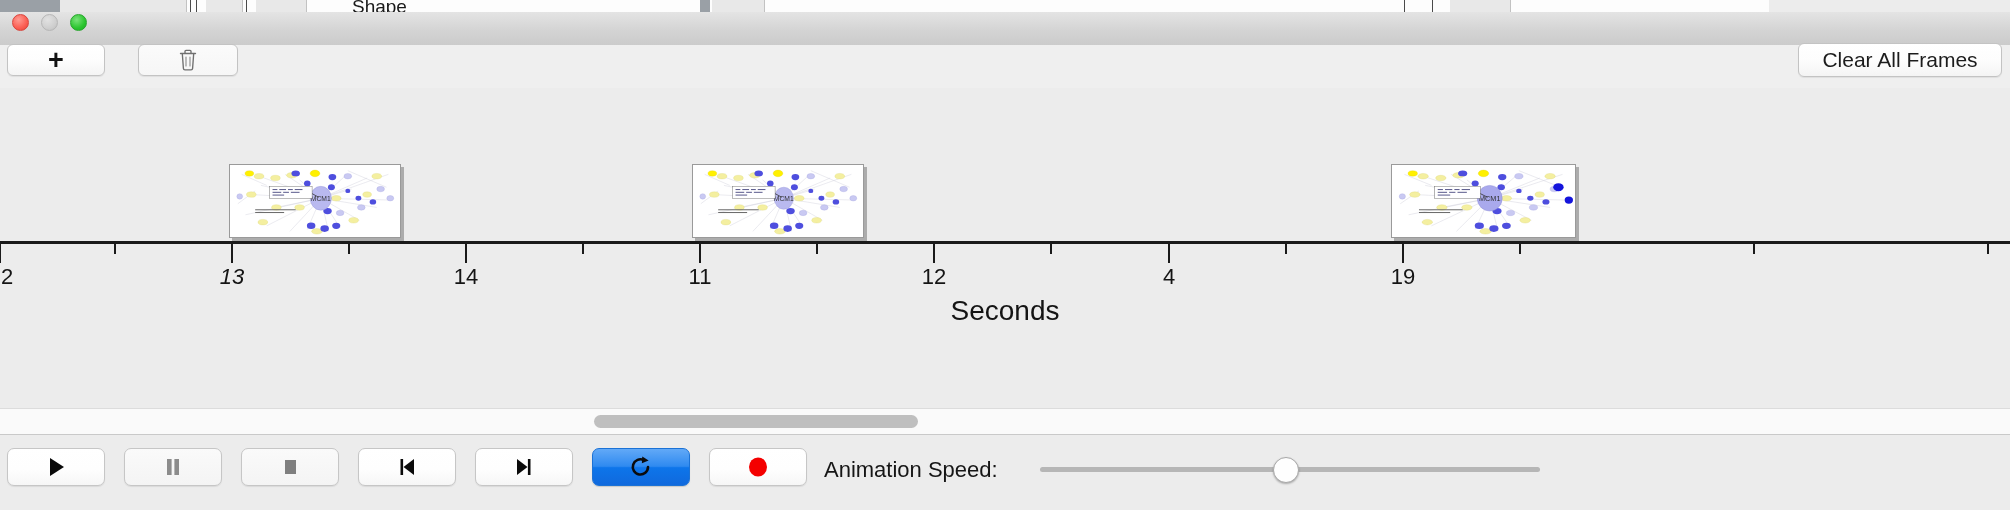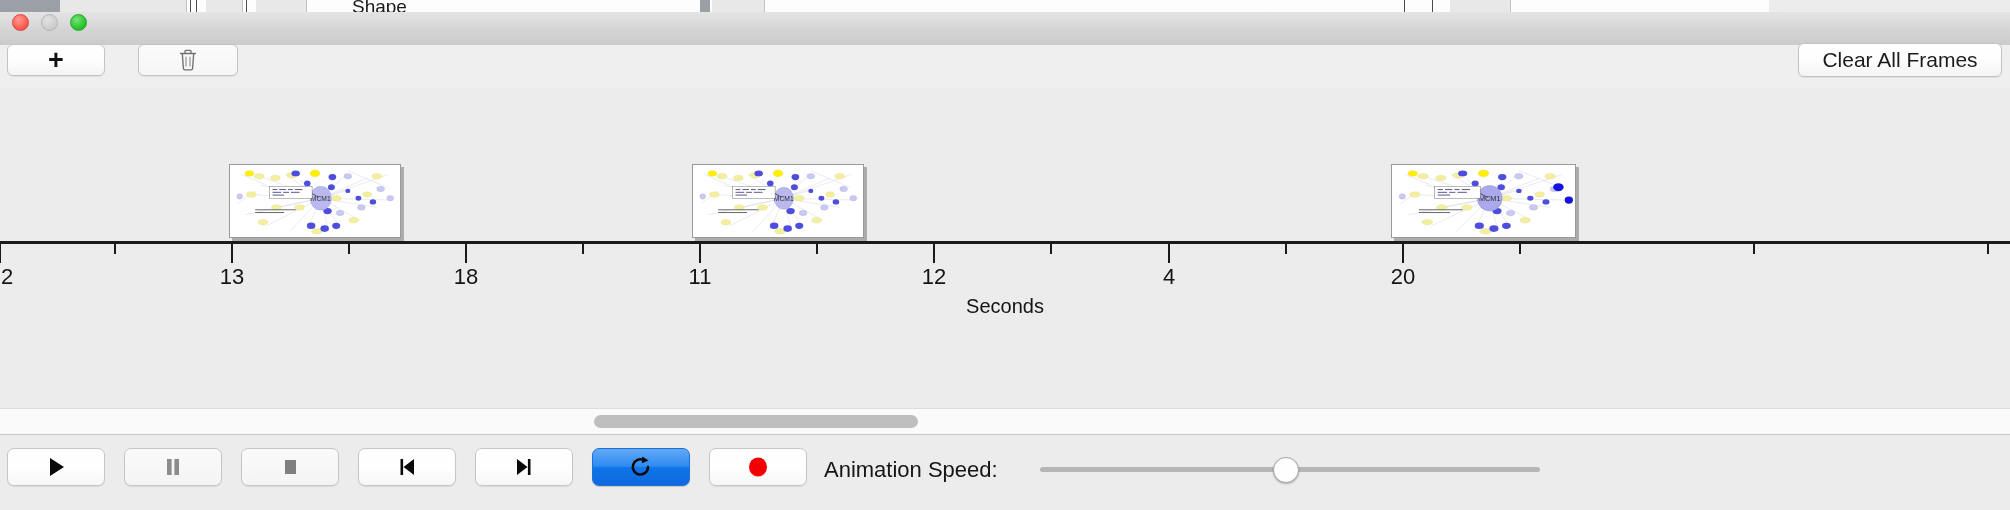--- a/index.html
+++ b/index.html
@@ -73,21 +73,21 @@
   .ruler-line{position:absolute;left:0;top:153px;width:2010px;height:3px;background:#1a1a1a;}
   .tick{position:absolute;width:2px;background:#1a1a1a;}
   .tick.major{top:156px;height:19px;}
   .tick.minor{top:156px;height:10px;}
   .tick-label{
     position:absolute;top:176px;font-size:22px;color:#141414;
     transform:translateX(-50%);white-space:nowrap;
   }
   .axis-title{
     position:absolute;top:207px;left:0;width:2010px;text-align:center;
-    font-size:20px;color:#141414;
+    font-size:28px;color:#141414;
   }
 
   
   .hscroll{
     position:absolute;left:0;top:408px;width:2010px;height:26px;
     background:#fafafa;border-top:1px solid #dcdcdc;border-bottom:1px solid #d2d2d2;
   }
   .hscroll-thumb{
     position:absolute;top:6px;height:13px;border-radius:7px;background:#bfbfbf;
   }
@@ -399,26 +399,26 @@
     <div class="tick major" style="left:231px;"></div>
     <div class="tick major" style="left:465px;"></div>
     <div class="tick major" style="left:699px;"></div>
     <div class="tick major" style="left:933px;"></div>
     <div class="tick major" style="left:1168px;"></div>
     <div class="tick major" style="left:1402px;"></div>
 
     <div class="tick major" style="left:-1px;"></div>
 
     <div class="tick-label" style="left:7px;">2</div>
-    <div class="tick-label" style="left:232px;">13</div>
-    <div class="tick-label" style="left:466px;">18</div>
+    <div class="tick-label" style="left:232px;font-style:italic;">13</div>
+    <div class="tick-label" style="left:466px;">14</div>
     <div class="tick-label" style="left:700px;">11</div>
     <div class="tick-label" style="left:934px;">12</div>
     <div class="tick-label" style="left:1169px;">4</div>
-    <div class="tick-label" style="left:1403px;">20</div>
+    <div class="tick-label" style="left:1403px;">19</div>
 
     <div class="axis-title">Seconds</div>
   </div>
 
   <div class="hscroll">
     <div class="hscroll-thumb" style="left:594px;width:324px;"></div>
   </div>
 
   <div class="transport">
 

